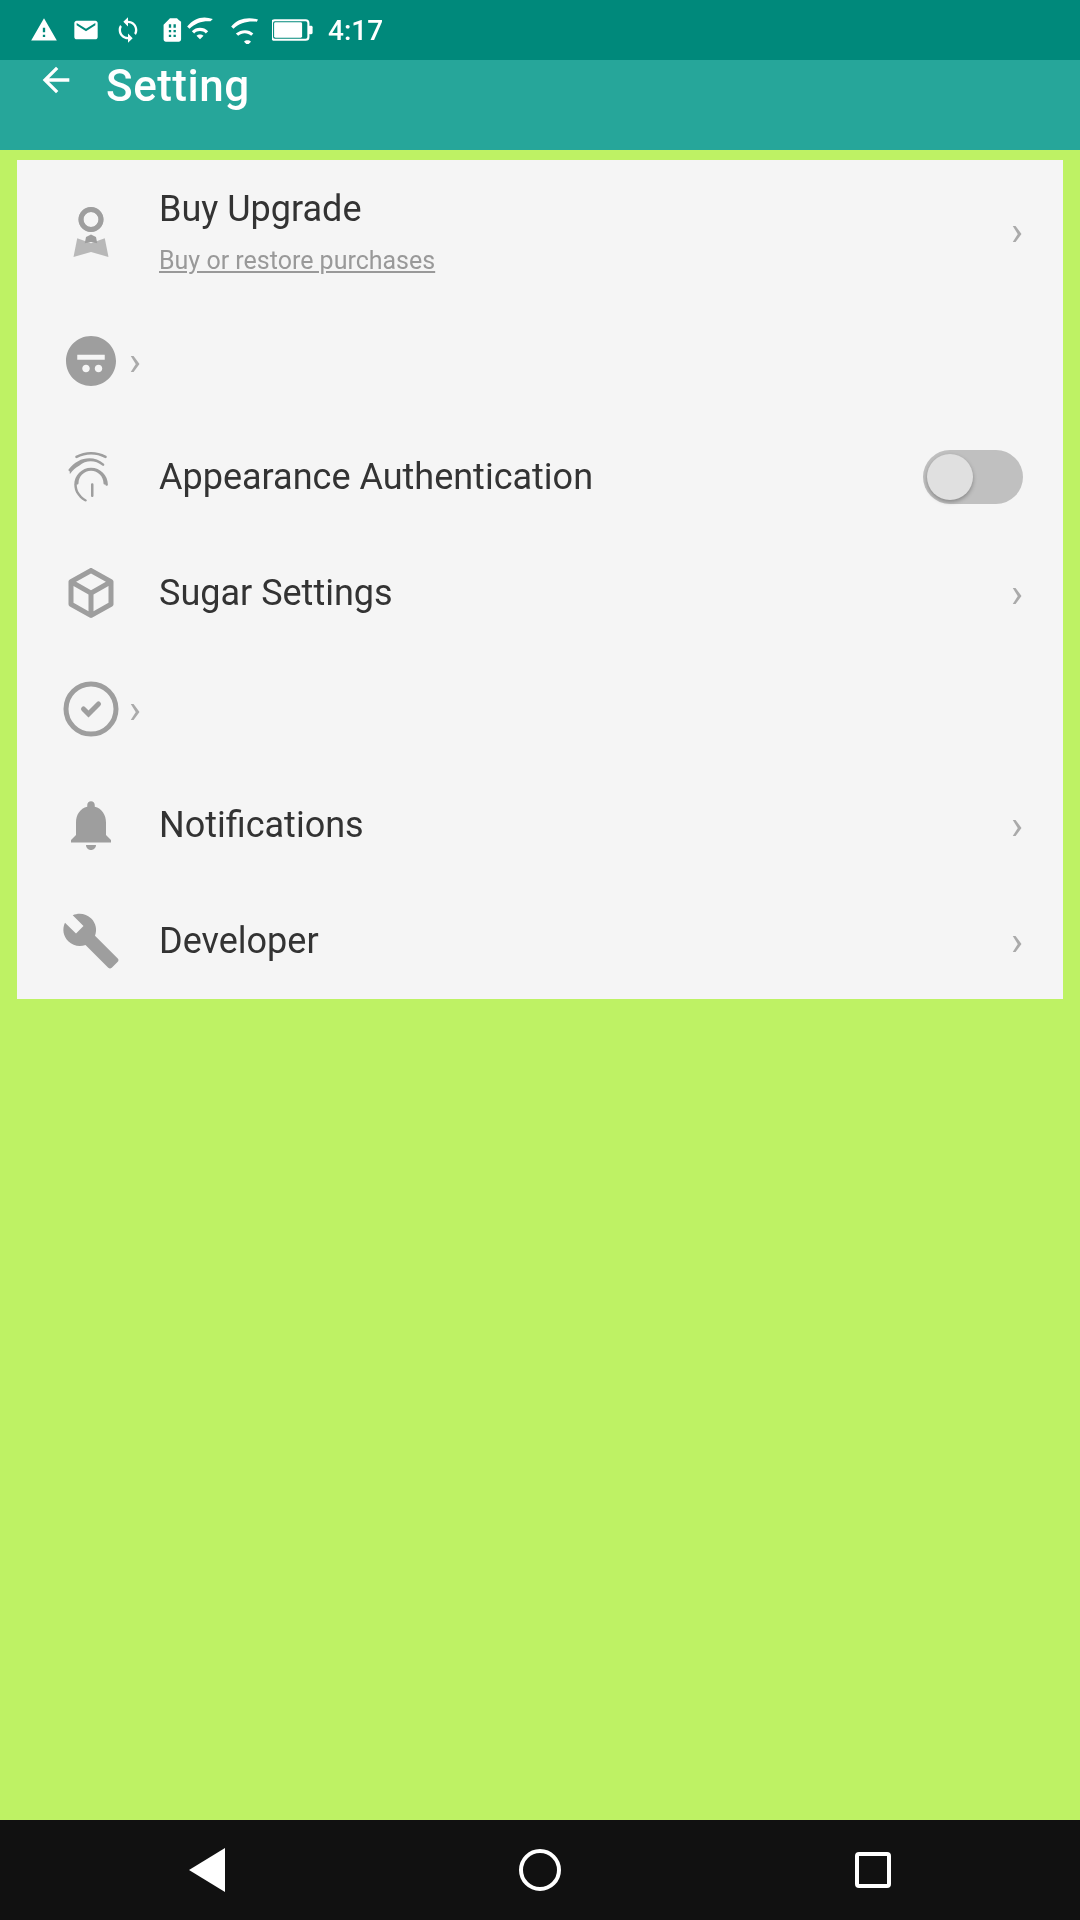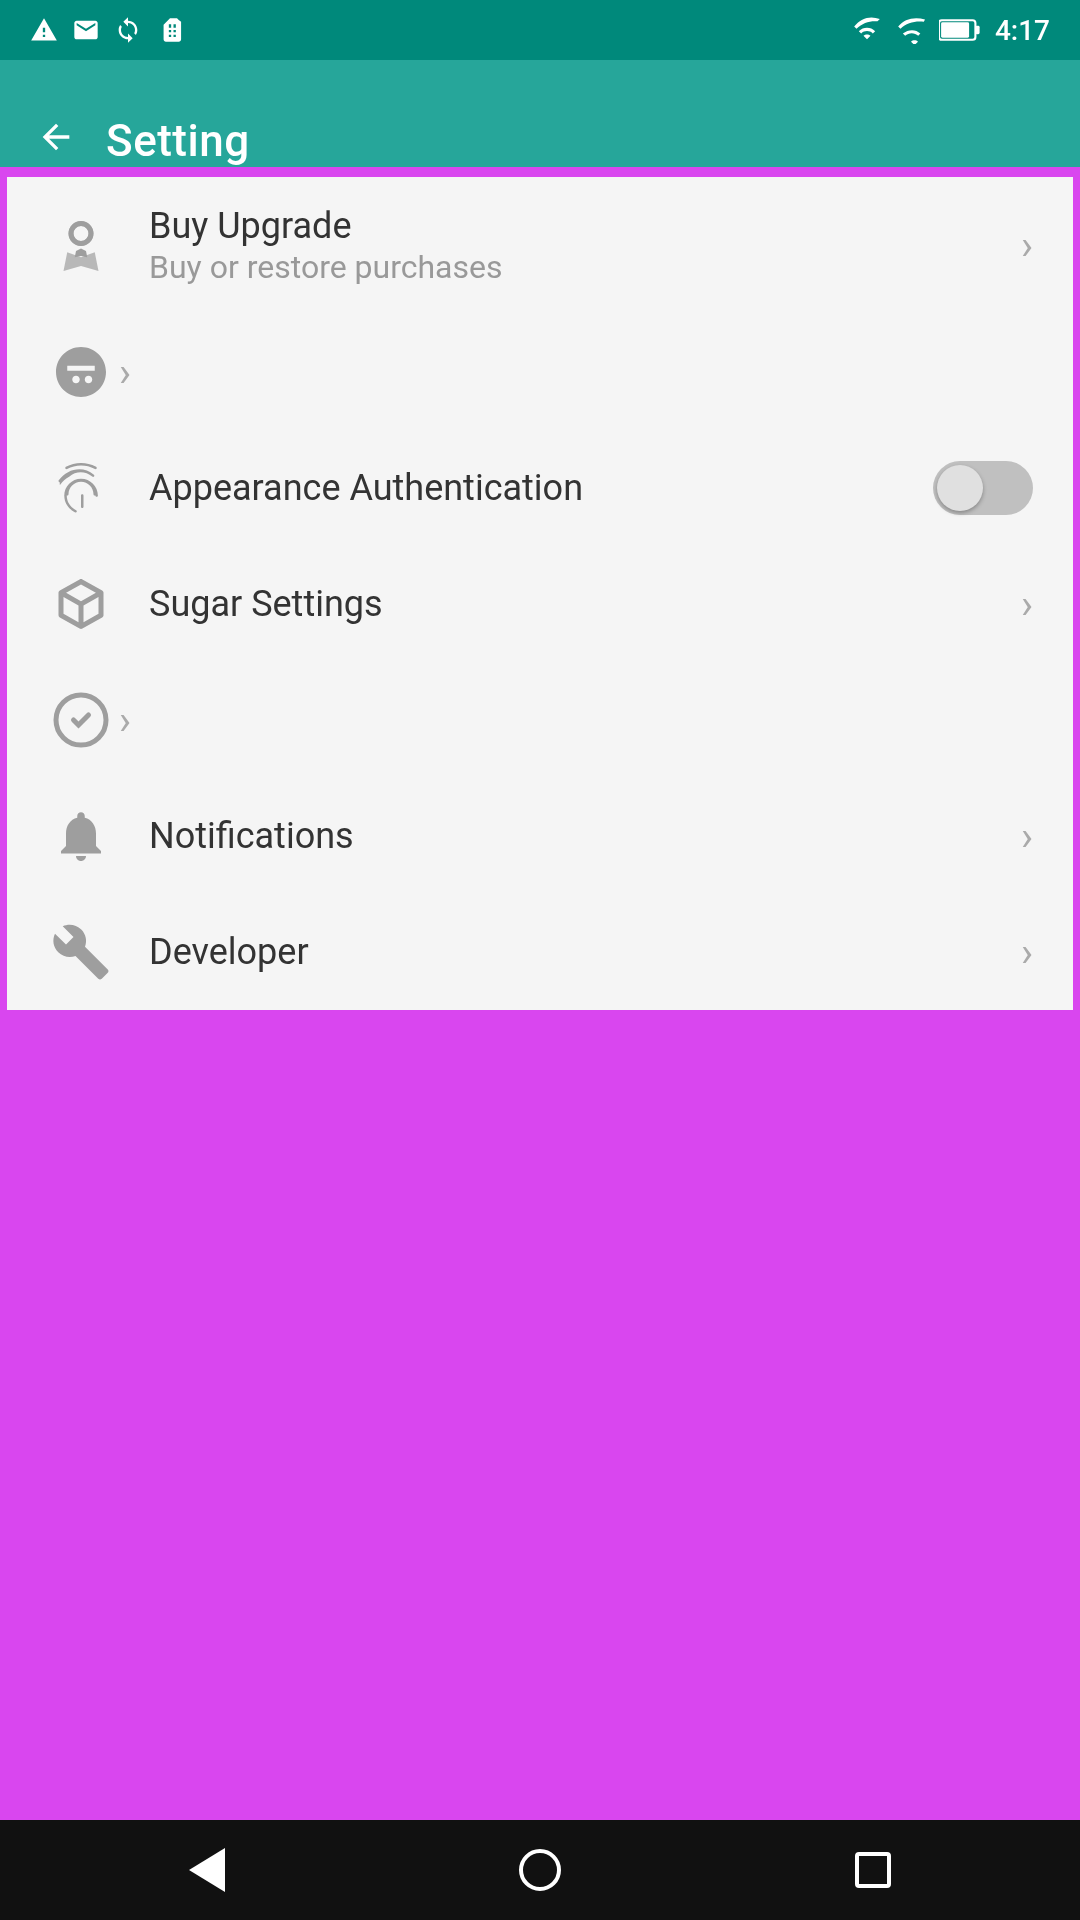--- a/index.html
+++ b/index.html
@@ -13,21 +13,21 @@
       display: flex;
       flex-direction: column;
     }
 
     
     .status-bar {
       background: #00897B;
       height: 60px;
       display: flex;
       align-items: center;
-      justify-content: space-between;
+      justify-content: flex-start;
       padding: 0 30px;
     }
     .status-bar-left {
       display: flex;
       align-items: center;
       gap: 14px;
     }
     .status-bar-right {
       display: flex;
       align-items: center;
@@ -37,43 +37,43 @@
       font-weight: 500;
     }
     .status-icon {
       color: white;
       font-size: 24px;
     }
 
     
     .app-bar {
       background: #26A69A;
-      height: 107px;
-      display: flex;
-      align-items: flex-end;
+      height: 90px;
+      display: flex;
+      align-items: flex-start;
       padding: 0 36px;
       gap: 30px;
     }
     .app-bar-back {
       color: white;
       font-size: 42px;
       cursor: pointer;
     }
     .app-bar-title {
       color: white;
       font-size: 44px;
       font-weight: 500;
       letter-spacing: 0.5px;
     }
 
     
     .settings-list {
-      background: #d946ef;
+      background: #bef264;
       flex: 1;
-      padding: 10px 7px;
+      padding: 10px 17px;
     }
 
     .settings-item {
       display: flex;
       align-items: center;
       background: #f5f5f5;
       padding: 28px 40px 28px 36px;
       min-height: 110px;
       cursor: pointer;
       position: relative;
@@ -92,23 +92,24 @@
       padding-left: 30px;
     }
 
     .settings-item-title {
       font-size: 36px;
       color: #333333;
       font-weight: 400;
     }
 
     .settings-item-subtitle {
-      font-size: 32px;
+      font-size: 25px;
       color: #999999;
-      margin-top: 1px;
+      margin-top: 16px;
+      text-decoration: underline;
     }
 
     .settings-item-action {
       display: flex;
       align-items: center;
     }
 
     .chevron-icon {
       color: #aaaaaa;
       font-size: 40px;

